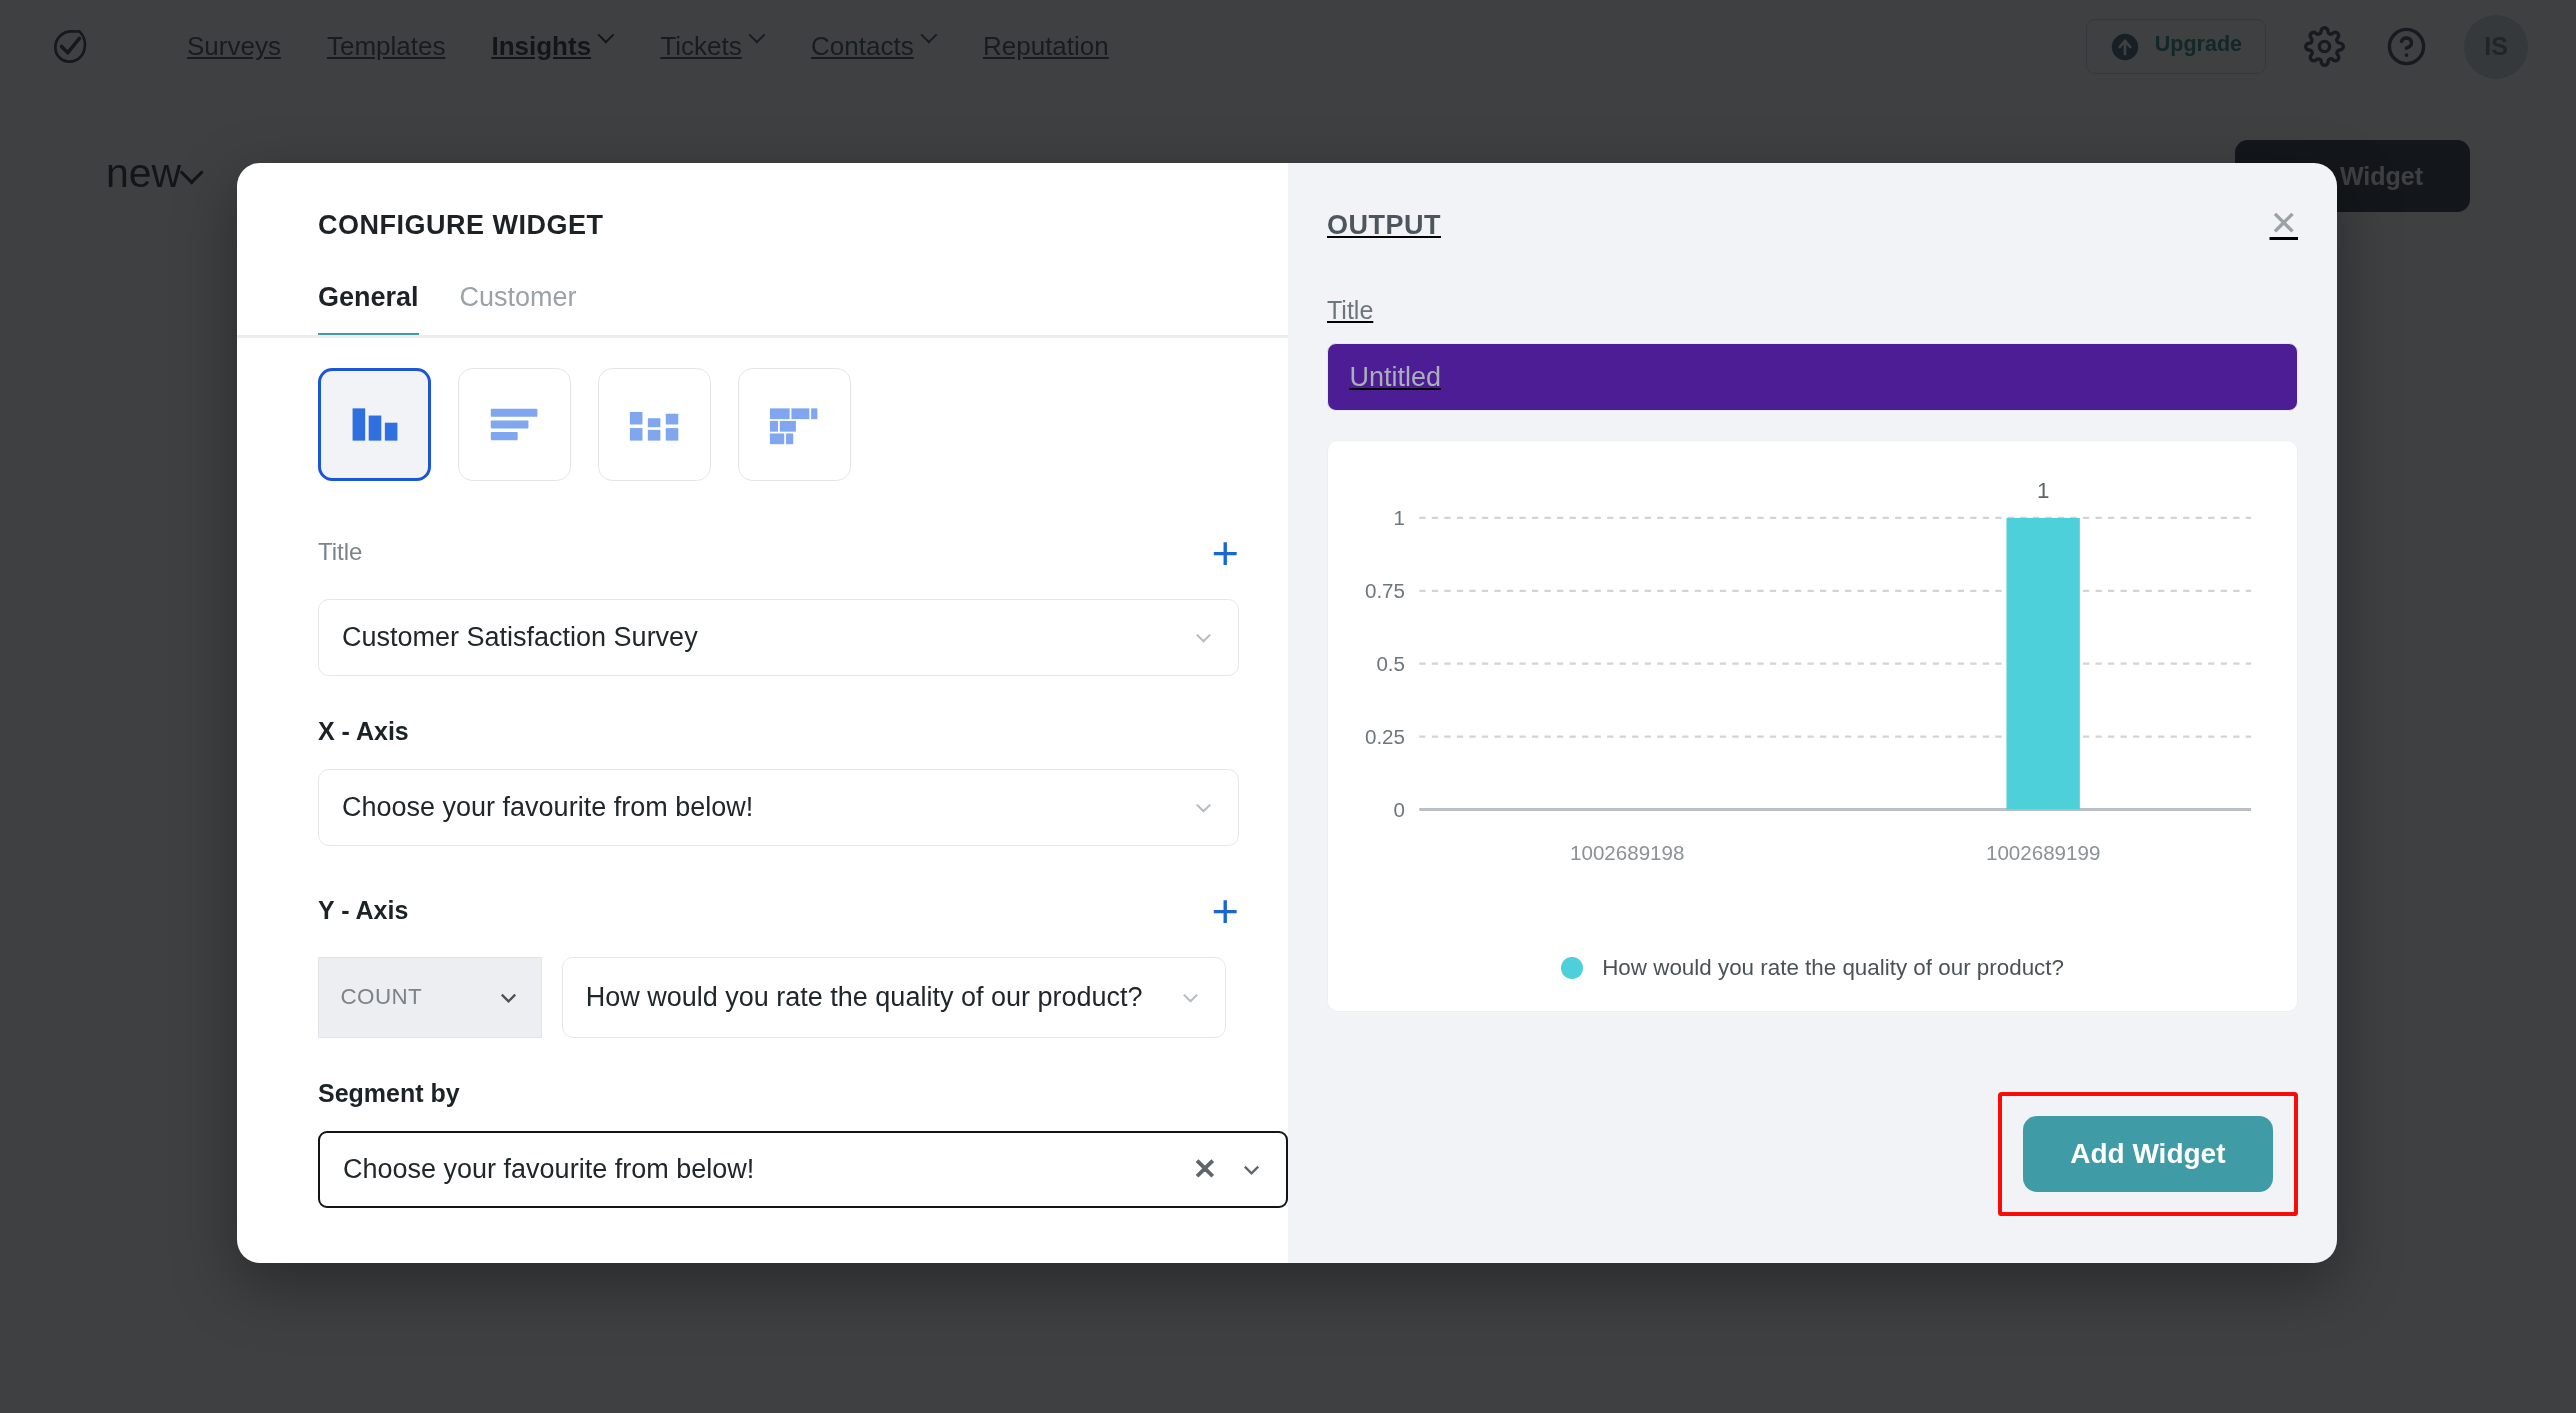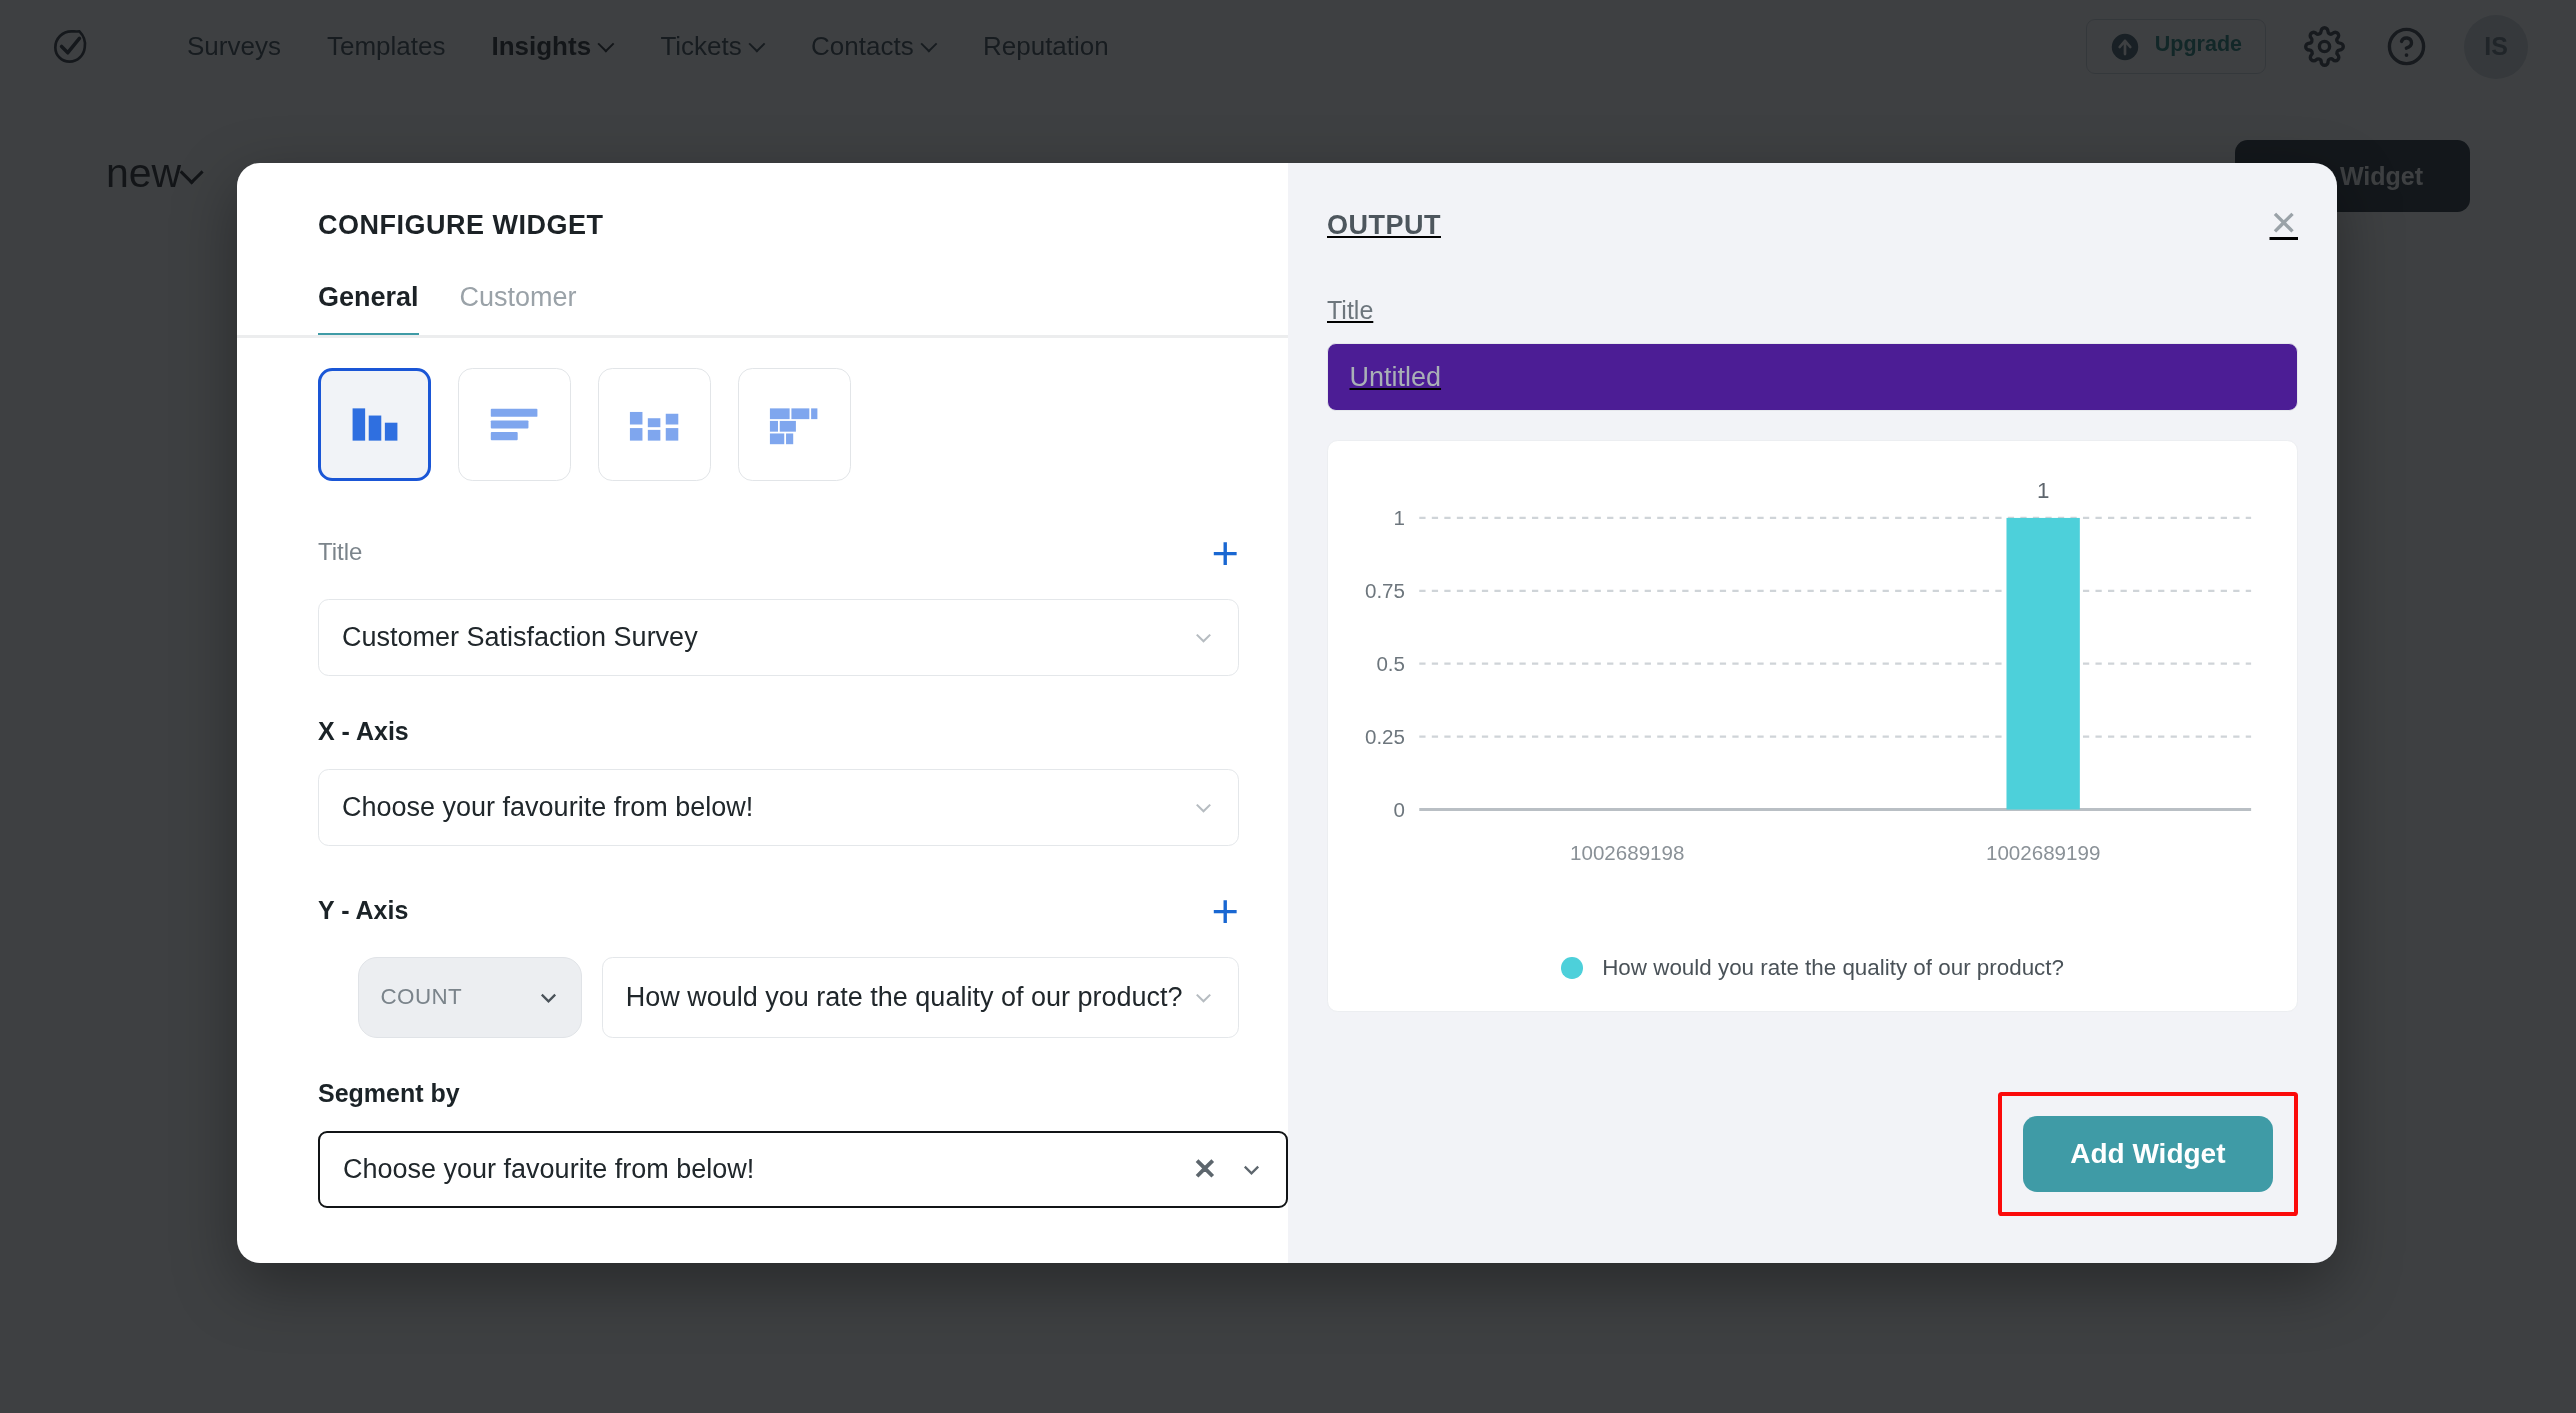--- a/index.html
+++ b/index.html
@@ -14,23 +14,24 @@
   #app { position: absolute; inset: 0; background: #ffffff; }
 
   .topbar {
     position: absolute; top: 0; left: 0; width: 2576px; height: 93px;
     background: #ffffff;
     display: flex; align-items: center;
   }
   .logo-wrap { margin-left: 47px; width: 47px; height: 47px; display: flex; align-items: center; justify-content: center; }
   .nav { display: flex; align-items: center; margin-left: 70px; gap: 0px; }
   .nav-item {
-    display: flex; align-items: center; gap: 9px;
+    display: flex; align-items: flex-start; gap: 9px;
     font-size: 26px; color: #2b3b44; padding: 0 23px; cursor: pointer;
     white-space: nowrap;
+    text-decoration: underline;
   }
   .nav-item.active { color: #11181d; font-weight: 600; }
   .chev { width: 14.3px; height: 14.3px; display: inline-block; position: relative; top: -1.8px; }
   .chev::before {
     content: ""; position: absolute; left: 0; top: 0;
     width: 9.8px; height: 9.8px;
     border-right: 2.7px solid currentColor; border-bottom: 2.7px solid currentColor;
     transform: rotate(45deg);
   }
   .topbar-right {
@@ -123,22 +124,22 @@
     padding: 0 23px; cursor: pointer;
   }
   .field .val { font-size: 27px; color: #20272b; }
   .field .val.ph { color: #20272b; }
   .field .caret { margin-left: auto; color: #b6bcc1; }
   .caret-svg { width: 23px; height: 23px; }
 
   .y-row { display: flex; margin-top: 23px; gap: 0; }
   .agg-box {
     width: 224px; height: 81px; background: #eceef1;
-    border: 1.8px solid #e0e3e7; border-radius: 19px;
-    display: flex; align-items: center; padding: 0 21.5px; cursor: pointer; margin-left: 40px;
+    border: 1.8px solid #e0e3e7; border-radius: 1px;
+    display: flex; align-items: center; padding: 0 21.5px; cursor: pointer;
   }
   .agg-box .val { font-size: 22.4px; color: #7b848b; letter-spacing: 0.4px; }
   .agg-box .caret { margin-left: auto; color: #4a5259; }
   .y-field {
     flex: 1; margin-left: 19.7px; height: 81px;
     border: 1.8px solid #e4e7ea; border-radius: 10.7px; background: #fff;
     display: flex; align-items: center; padding: 0 23px; cursor: pointer;
     max-width: 664px;
   }
   .y-field .val { font-size: 27px; color: #20272b; }

